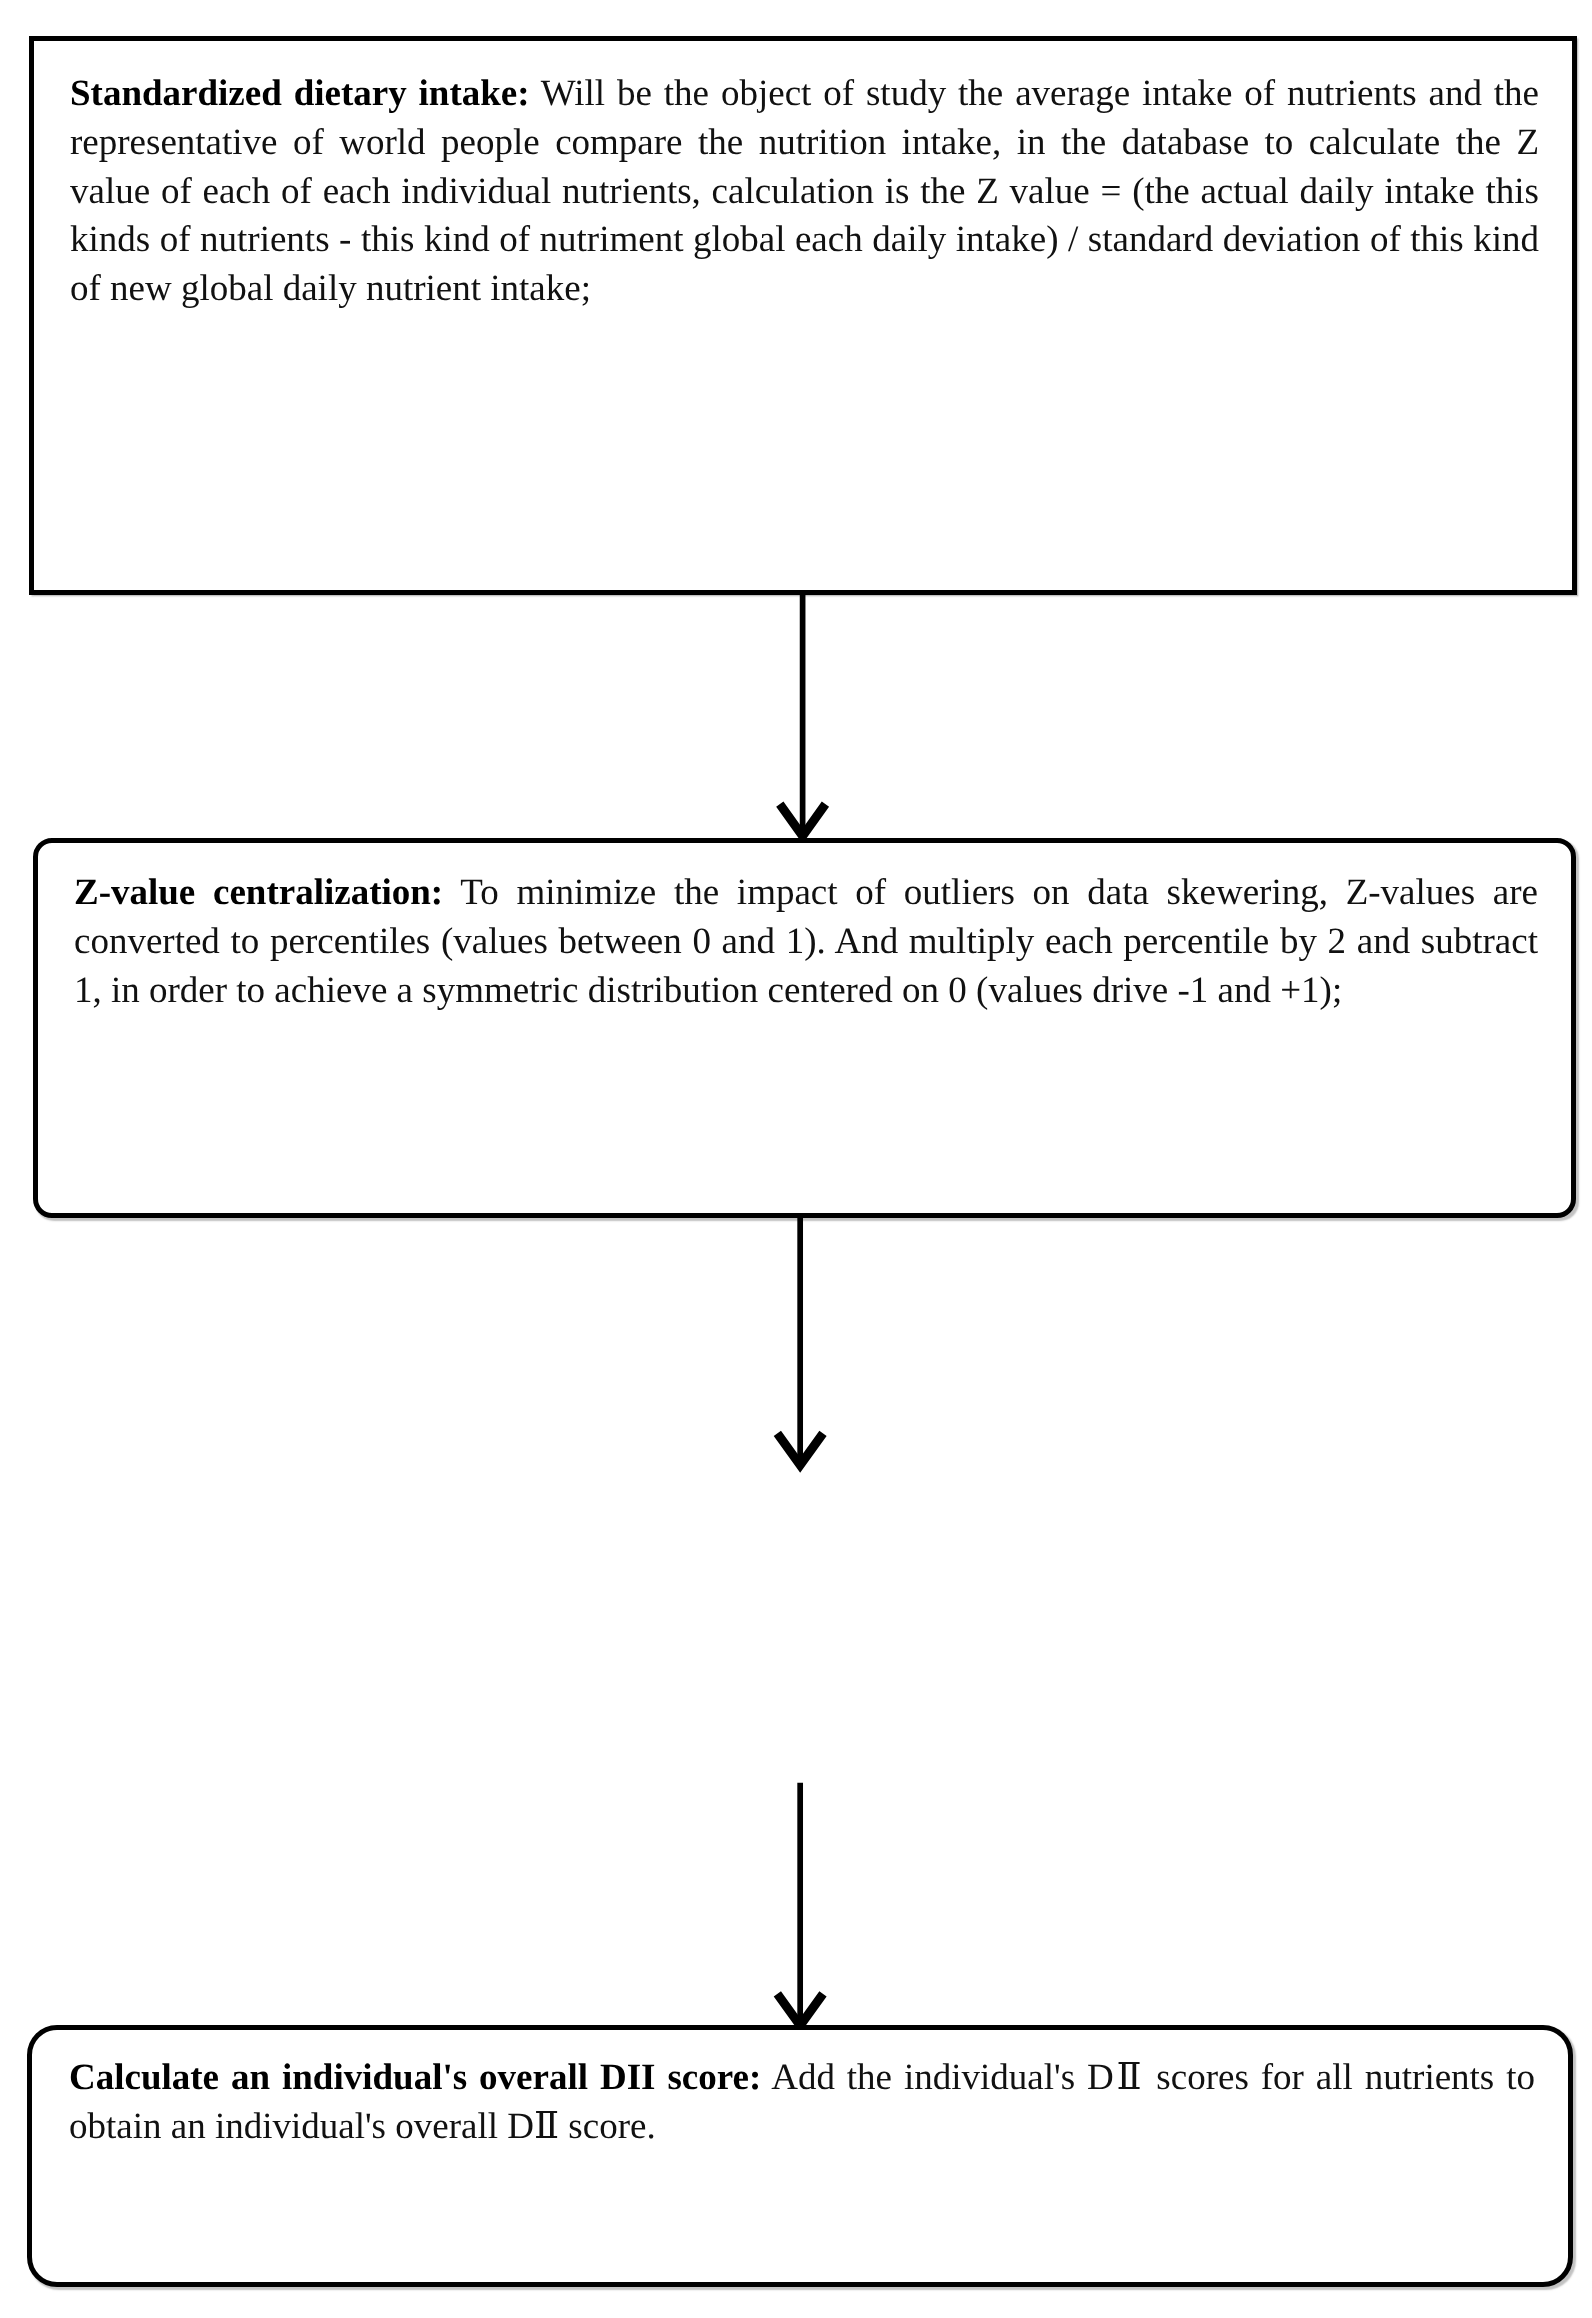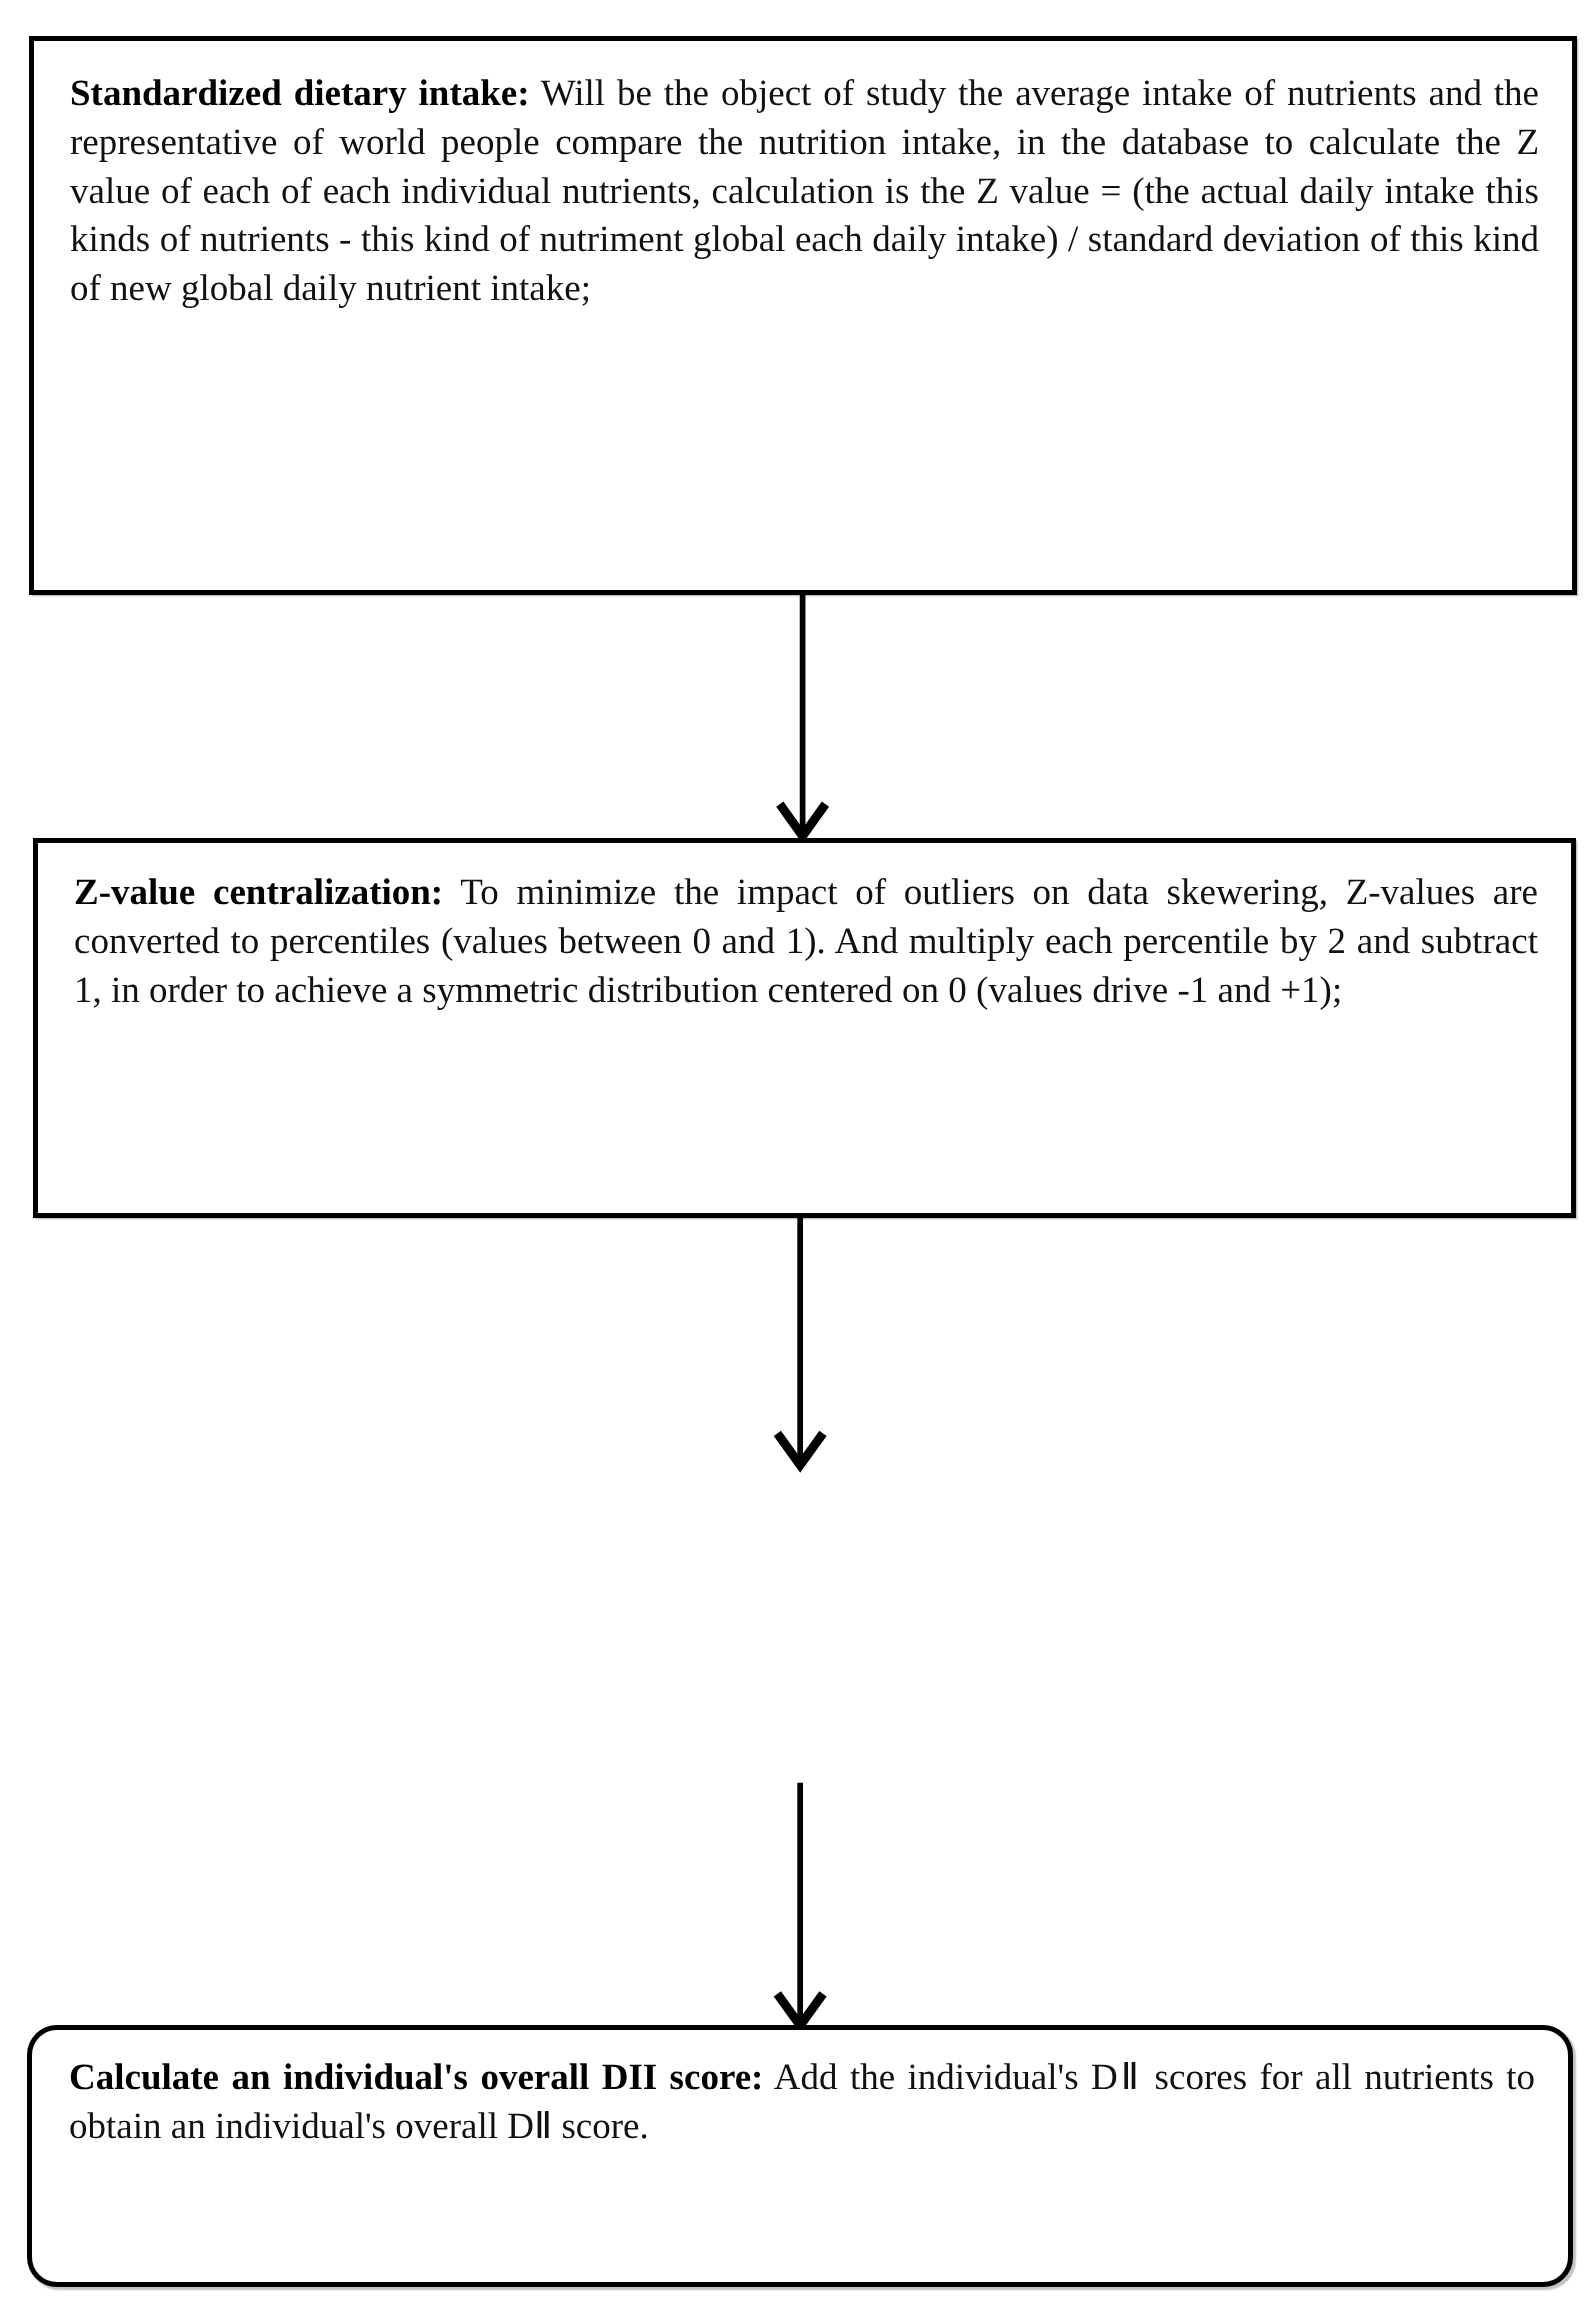--- a/index.html
+++ b/index.html
@@ -12,21 +12,20 @@
     height: 2319px;
     font-family: "Liberation Serif", "DejaVu Serif", serif;
     color: #000000;
     overflow: hidden;
   }
 
   #flowchart {
     position: relative;
     width: 1488px;
     height: 2319px;
-    font-family: Liberation Serif, serif;
   }
 
   .node-box {
     position: absolute;
     box-sizing: border-box;
     background: #ffffff;
     border: 5.7px solid #000000;
     box-shadow: 2.4px 2.4px 1.6px rgba(120,120,120,0.45);
   }
 
@@ -43,21 +42,21 @@
 
   .node-text .lead {
     font-weight: bold;
     color: #000000;
   }
 
   
   #box-1 { left: 29px;  top: 36px;   width: 1548px; height: 559px; }
   #box-1 .node-text { margin: 29px 33px 0 36px; }
 
-  #box-2 { left: 33px;  top: 838px; width: 1543px; height: 380px; }
+  #box-2 { left: 33px;  top: 838px; width: 1543px; height: 380px; border-radius: 19px; }
   #box-2 .node-text { margin: 26px 33px 0 36px; }
 
   #box-3 { left: 27px;  top: 1466px; width: 1546px; height: 316px; }
   #box-3 .node-text { margin: 26px 33px 0 37px; }
 
   #box-4 { left: 27px;  top: 2025px; width: 1546px; height: 262px; border-radius: 30px; }
   #box-4 .node-text { margin: 24.4px 33px 0 37px; }
 
   
   .connector {

